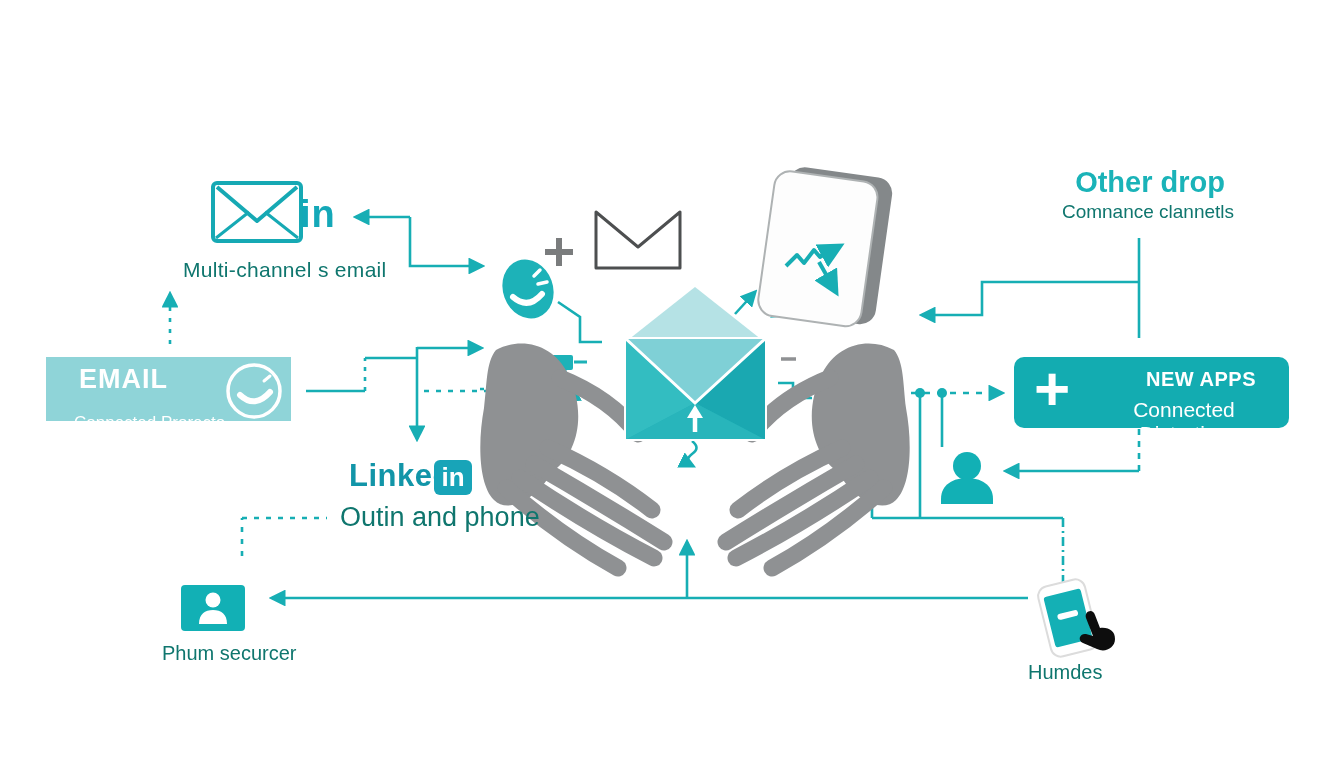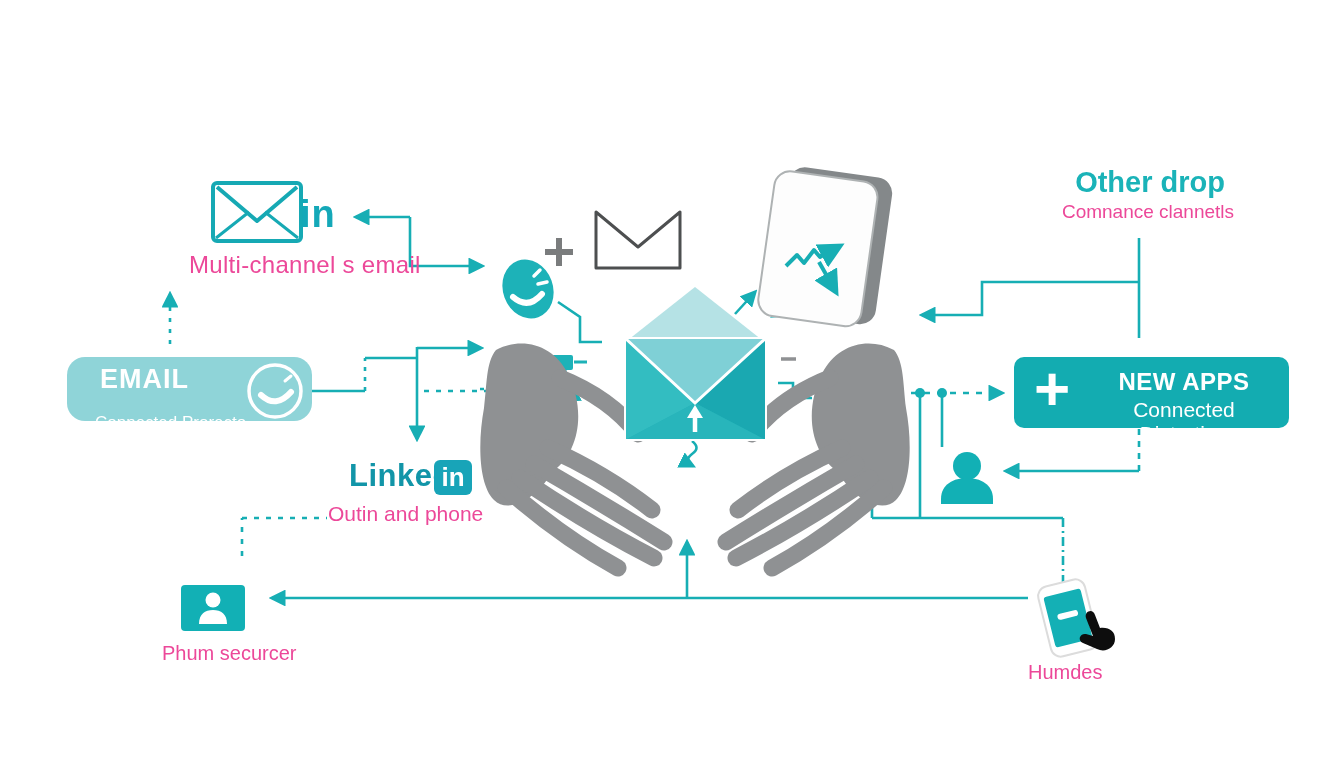--- a/index.html
+++ b/index.html
@@ -1,45 +1,45 @@
 <!DOCTYPE html>
 <html><head>
 <meta charset="utf-8">
 <style>
   html,body{margin:0;padding:0;background:#ffffff;}
   .canvas{position:relative;width:1344px;height:768px;background:#ffffff;overflow:hidden;
           font-family:"Liberation Sans",sans-serif;}
   .art{position:absolute;left:0;top:0;}
-  .lbl{position:absolute;color:#ec4899;}
+  .lbl{position:absolute;color:#0f766e;}
 
   .in-badge-text{position:absolute;left:300px;top:193px;font-size:38px;font-weight:bold;
                  color:#14a8b8;letter-spacing:1px;}
-  .multichannel{left:183px;top:251px;font-size:24px;letter-spacing:.3px;margin-left:6px;}
-
-  .email-box{position:absolute;left:67px;top:357px;width:245px;height:64px;background:#8fd4d8;
-             border-radius:18px;color:#fff;}
+  .multichannel{left:183px;top:258px;font-size:21px;letter-spacing:.3px;}
+
+  .email-box{position:absolute;left:46px;top:357px;width:245px;height:64px;background:#8fd4d8;
+             border-radius:0;color:#fff;}
   .email-title{position:absolute;left:33px;top:7px;font-size:27px;font-weight:bold;letter-spacing:1px;}
   .email-sub{position:absolute;left:28px;top:38px;font-size:17px;margin-top:18px;}
   .email-phone{position:absolute;left:152px;top:2px;}
 
   .otherdrop-title{left:1075px;top:166px;width:150px;text-align:right;font-size:29px;
                    font-weight:bold;color:#1ab3b8;}
   .otherdrop-sub{left:1048px;top:201px;width:200px;text-align:center;font-size:19px;}
 
   .newapps-box{position:absolute;left:1014px;top:357px;width:275px;height:71px;background:#13acb1;
                border-radius:10px;color:#fff;}
   .newapps-plus{position:absolute;left:20px;top:-8px;font-size:62px;font-weight:bold;line-height:80px;}
-  .newapps-title{position:absolute;left:85px;top:11px;width:170px;text-align:center;
-                 font-size:24px;font-weight:bold;letter-spacing:.5px;}
+  .newapps-title{position:absolute;left:102px;top:11px;width:170px;text-align:center;
+                 font-size:20px;font-weight:bold;letter-spacing:.5px;}
   .newapps-sub{position:absolute;left:85px;top:41px;width:170px;text-align:center;font-size:21px;}
 
   .li-brand{left:349px;top:458px;font-size:31px;font-weight:bold;color:#1295a8;letter-spacing:.5px;}
   .li-badge{position:absolute;left:434px;top:460px;width:38px;height:35px;background:#18a4b8;
             border-radius:6px;color:#fff;font-size:26px;font-weight:bold;text-align:center;line-height:34px;}
-  .li-label{left:328px;top:502px;font-size:21px;}
+  .li-label{left:340px;top:502px;font-size:27px;}
 
   .phum-label{left:162px;top:642px;font-size:20px;text-align:right;}
   .humdes-label{left:1028px;top:654px;font-size:20px;margin-top:7px;}
 </style>
 </head>
 <body>
 
 <div class="canvas">
 
   <svg class="art" width="1344" height="768" viewBox="0 0 1344 768">

